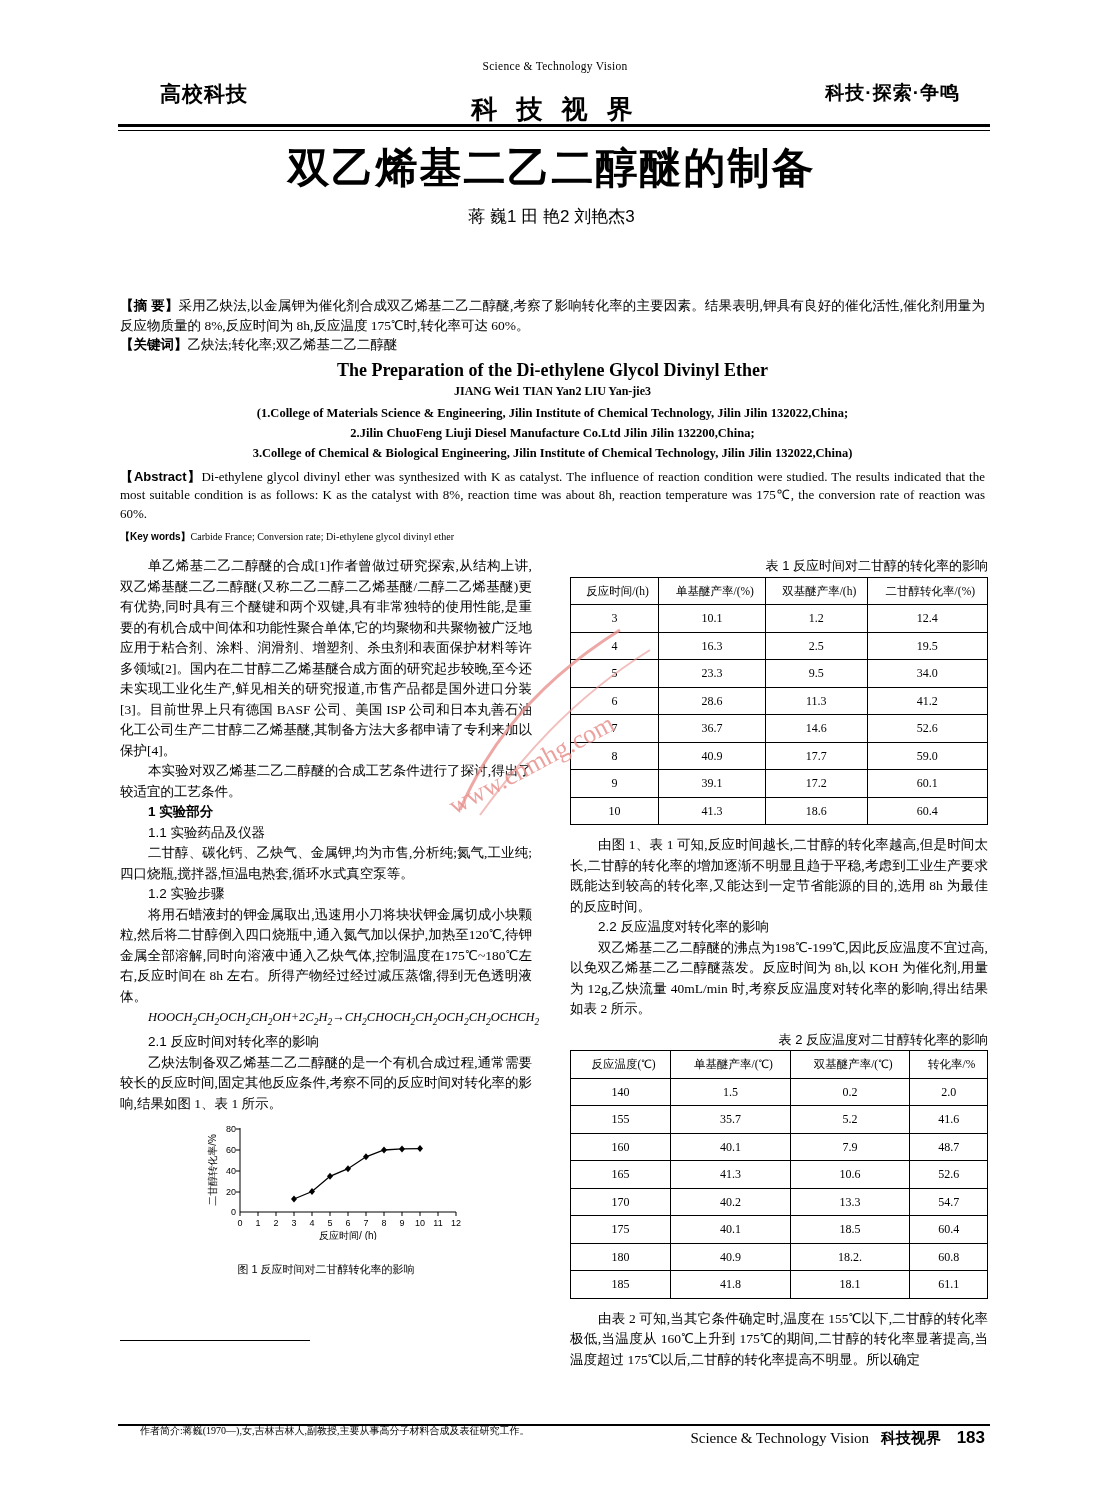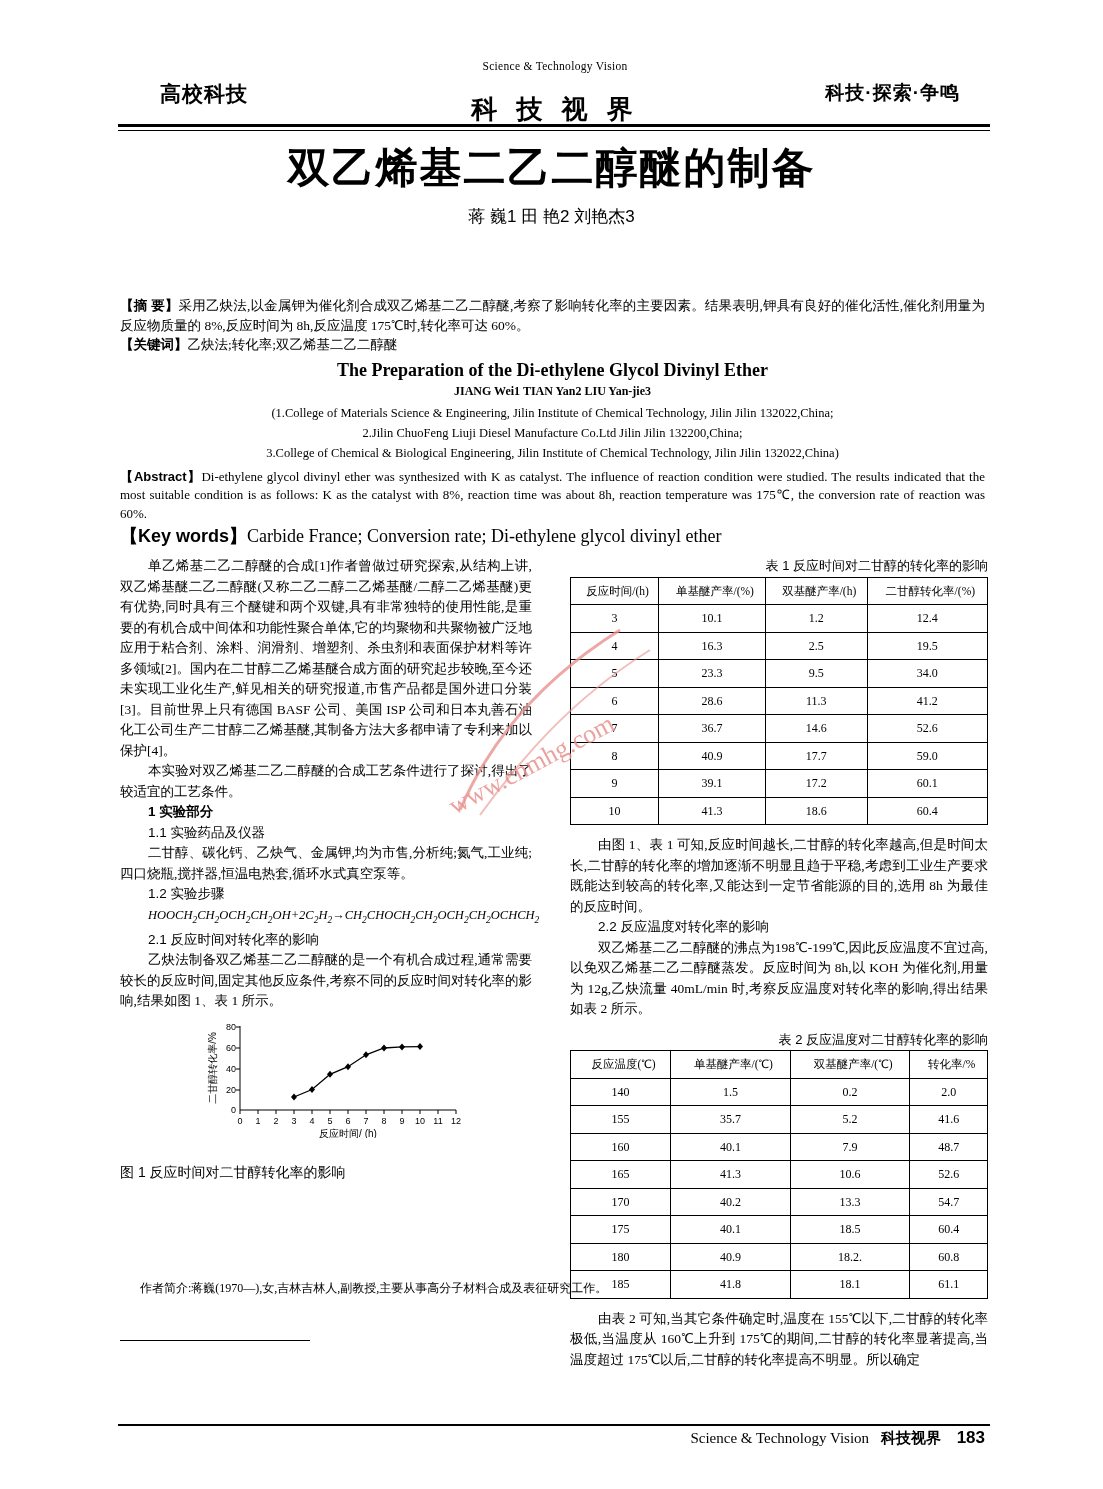--- a/index.html
+++ b/index.html
@@ -28,47 +28,47 @@
            font-size:42px; font-weight:bold; font-family:"Liberation Sans", sans-serif; letter-spacing:2px; }
   .authors { position:absolute; left:0; top:205px; width:1103px; text-align:center; font-size:17px; font-family:"Liberation Sans", sans-serif;}
   .affil { position:absolute; left:150px; top:236px; width:800px; text-align:center; font-size:14.5px; line-height:22px; font-family:"Liberation Sans", sans-serif;}
 
   
   .abs { position:absolute; left:120px; top:296px; width:865px; font-size:13.5px; line-height:19.5px; text-align:justify; }
   .abs .cnpara { text-indent:0; }
   .abs b { font-family:"Liberation Sans", sans-serif; }
   .eng-title { text-align:center; font-weight:bold; font-size:18px; margin-top:6px; }
   .eng-auth { text-align:center; font-weight:bold; font-size:12px; margin-top:2px; }
-  .eng-aff { text-align:center; font-weight:normal; font-size:12.5px; line-height:18px; margin-top:2px;}
+  .eng-aff { text-align:center; font-weight:bold; font-size:12.5px; line-height:18px; margin-top:2px;}
   .eng-abs { margin-top:6px; font-size:13px; line-height:18.5px; text-align:justify; }
-  .eng-kw { margin-top:4px; font-size:18px; }
+  .eng-kw { margin-top:4px; font-size:10px; }
 
   
   .col { position:absolute; top:556px; font-size:13.5px; line-height:20.5px; text-align:justify; }
   .col-l { left:120px; width:412px; }
   .col-r { left:570px; width:418px; }
   .col p { margin:0; text-indent:28px; }
   .sec { margin-top:4px; margin-bottom:2px; font-weight:bold; font-family:"Liberation Sans", sans-serif; text-indent:0; font-size:13.5px;}
   .subsec { margin-top:2px; text-indent:0; font-family:"Liberation Sans", sans-serif; font-size:13.5px;}
   .formula { font-style:italic; font-size:12.5px; text-indent:0; margin:6px 0 4px 0; font-family:"Liberation Serif", serif;}
   .formula sub { font-size:9.5px; }
 
   
   .tbl-cap { text-align:right; font-size:13px; font-family:"Liberation Sans", sans-serif; margin:2px 0 4px 0; text-indent:0;}
   table.data { border-collapse:collapse; width:100%; font-size:12px; font-family:"Liberation Serif", serif;}
   table.data th, table.data td { border:1px solid #000; text-align:center; padding:3px 2px; font-weight:normal; }
   table.data th { font-size:11.5px;padding-left:8px; }
 
   
   .fig-wrap { position:relative; width:100%; margin-top:6px; }
-  .fig-cap { text-align:left; font-size:14px; font-family:"Liberation Sans", sans-serif; margin-top:18px;}
+  .fig-cap { text-align:center; font-size:11px; font-family:"Liberation Sans", sans-serif; margin-top:12px;}
 
   
   .fn-rule { position:absolute; left:120px; top:1340px; width:190px; height:1px; background:#000;}
-  .footnote { position:absolute; left:140px; top:1280px; width:700px; font-size:12px; }
+  .footnote { position:absolute; left:140px; top:1424px; width:700px; font-size:10px; }
 
   
   .footer-rule { position:absolute; left:118px; top:1424px; width:872px; height:2px; background:#000; }
   .footer { position:absolute; right:118px; top:1428px; font-size:15px; }
   .footer .eng { font-family:"Liberation Serif", serif; }
   .footer .cn { font-family:"Liberation Sans", sans-serif; font-weight:bold; margin-left:8px; }
   .footer .pg { font-family:"Liberation Sans", sans-serif; font-weight:bold; font-size:17px; margin-left:12px;}
 
   
   .wm { position:absolute; left:430px; top:600px; width:260px; height:250px; pointer-events:none; }
@@ -116,20 +116,21 @@
     </div>
   </div>
 
   <div class="col col-l">
     <p>单乙烯基二乙二醇醚的合成[1]作者曾做过研究探索,从结构上讲,双乙烯基醚二乙二醇醚(又称二乙二醇二乙烯基醚/二醇二乙烯基醚)更有优势,同时具有三个醚键和两个双键,具有非常独特的使用性能,是重要的有机合成中间体和功能性聚合单体,它的均聚物和共聚物被广泛地应用于粘合剂、涂料、润滑剂、增塑剂、杀虫剂和表面保护材料等许多领域[2]。国内在二甘醇二乙烯基醚合成方面的研究起步较晚,至今还未实现工业化生产,鲜见相关的研究报道,市售产品都是国外进口分装[3]。目前世界上只有德国 BASF 公司、美国 ISP 公司和日本丸善石油化工公司生产二甘醇二乙烯基醚,其制备方法大多都申请了专利来加以保护[4]。</p>
     <p>本实验对双乙烯基二乙二醇醚的合成工艺条件进行了探讨,得出了较适宜的工艺条件。</p>
     <p class="sec">1  实验部分</p>
     <p class="subsec">1.1  实验药品及仪器</p>
     <p>二甘醇、碳化钙、乙炔气、金属钾,均为市售,分析纯;氮气,工业纯;四口烧瓶,搅拌器,恒温电热套,循环水式真空泵等。</p>
     <p class="subsec">1.2  实验步骤</p>
+    <p>将用石蜡液封的钾金属取出,迅速用小刀将块状钾金属切成小块颗粒,然后将二甘醇倒入四口烧瓶中,通入氮气加以保护,加热至120℃,待钾金属全部溶解,同时向溶液中通入乙炔气体,控制温度在175℃~180℃左右,反应时间在 8h 左右。所得产物经过经过减压蒸馏,得到无色透明液体。</p>
     <p class="formula">
       <i>HOOCH<sub>2</sub>CH<sub>2</sub>OCH<sub>2</sub>CH<sub>2</sub>OH+2C<sub>2</sub>H<sub>2</sub>→CH<sub>2</sub>CHOCH<sub>2</sub>CH<sub>2</sub>OCH<sub>2</sub>CH<sub>2</sub>OCHCH<sub>2</sub></i>
     </p>
     <p class="subsec">2.1  反应时间对转化率的影响</p>
     <p>乙炔法制备双乙烯基二乙二醇醚的是一个有机合成过程,通常需要较长的反应时间,固定其他反应条件,考察不同的反应时间对转化率的影响,结果如图 1、表 1 所示。</p>
 
     <div class="fig-wrap">
       <svg width="412" height="120" viewBox="0 0 412 120">
 
         <line x1="120" y1="8" x2="120" y2="92" stroke="#000" stroke-width="1"></line>

